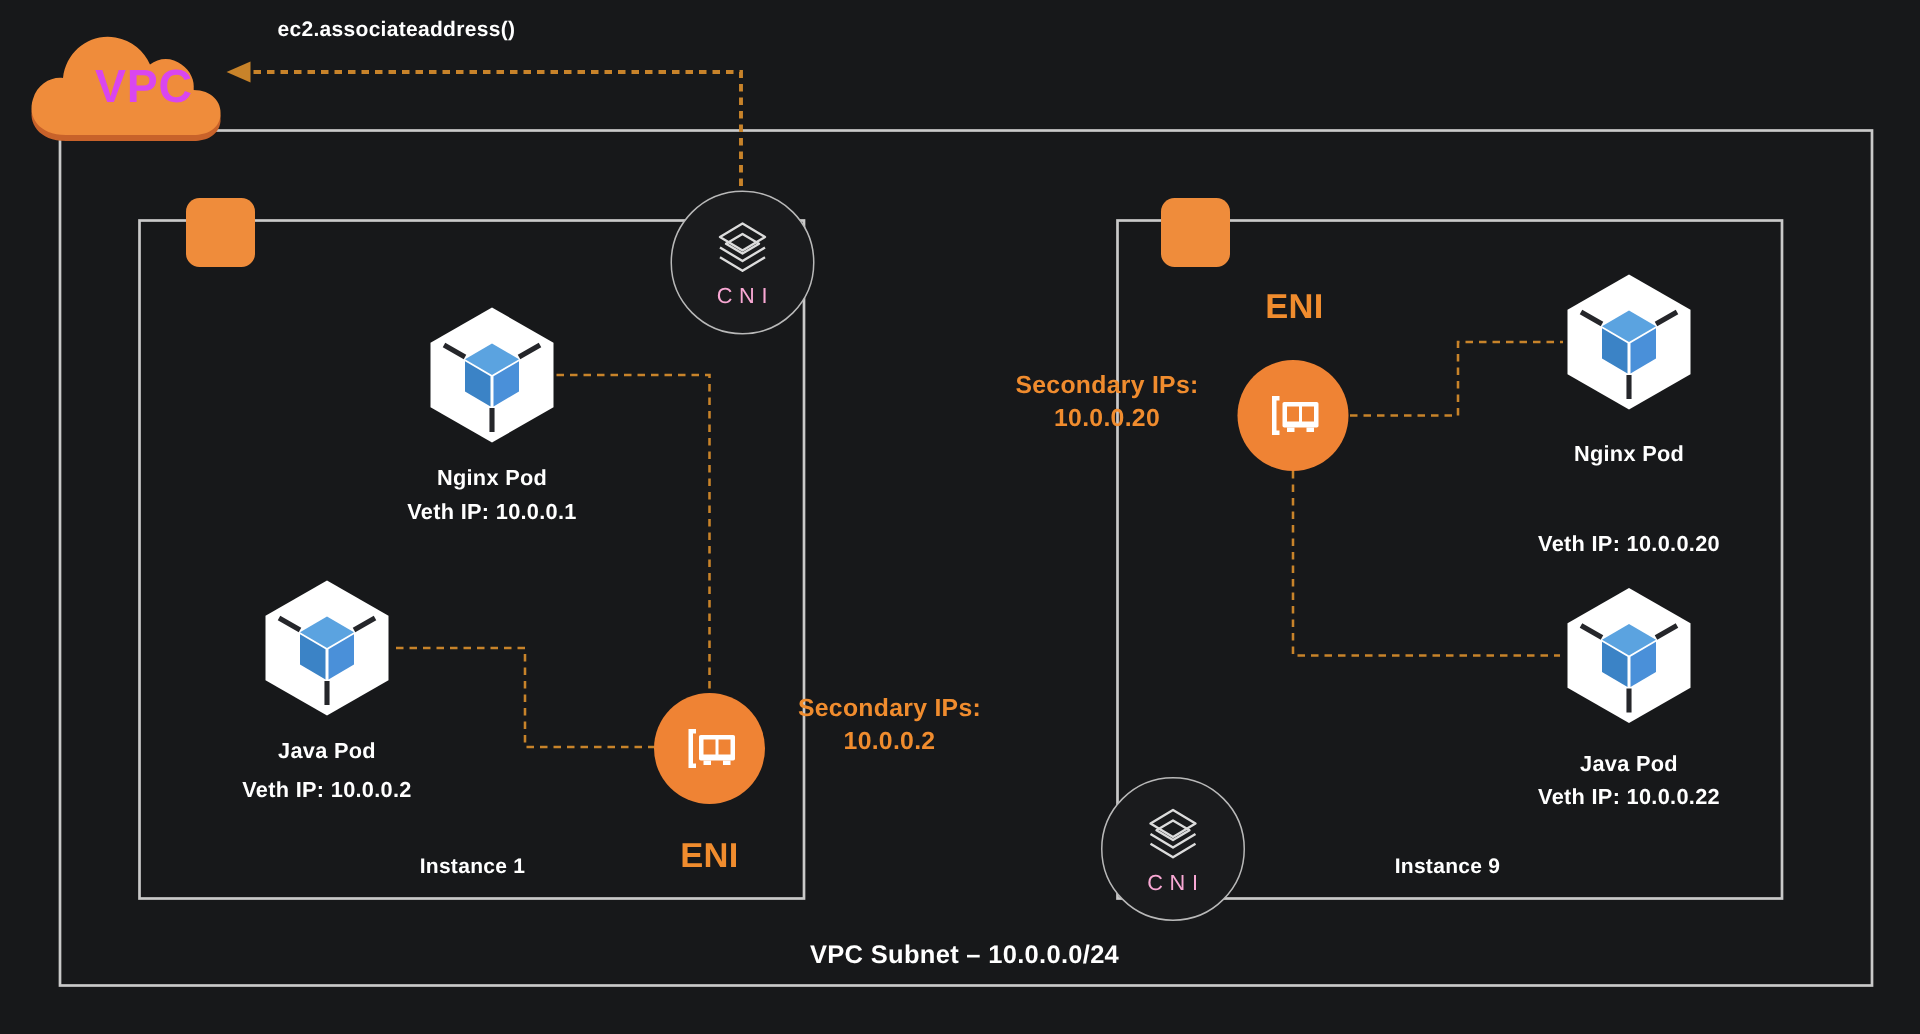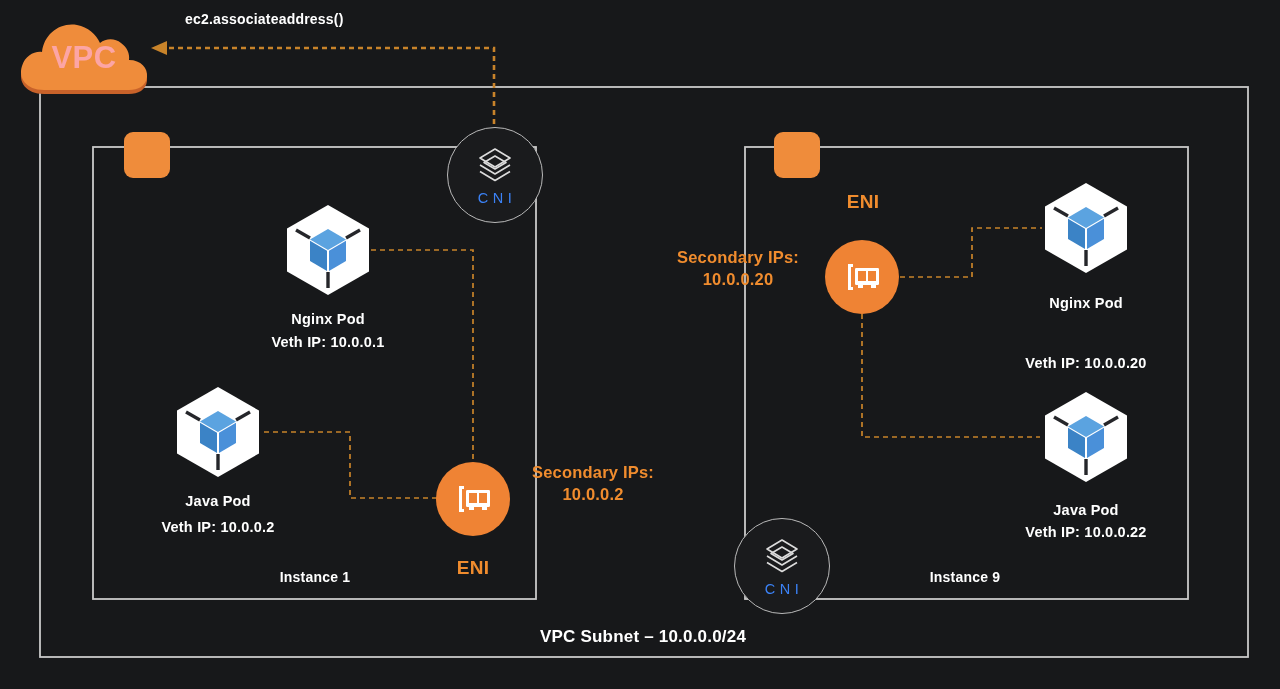--- a/index.html
+++ b/index.html
@@ -27,28 +27,28 @@
     font-weight: bold;
     white-space: nowrap;
     text-align: center;
     letter-spacing: 0.2px;
   }
   .lbl.api { font-size: 14px; }
   .lbl.pod-name { font-size: 14.5px; }
   .lbl.pod-ip   { font-size: 14.5px; }
   .lbl.instance { font-size: 14px; }
   .lbl.subnet   { font-size: 17px; }
-  .lbl.eni-cap { font-size: 19px; color: #f08c2e; }
+  .lbl.eni-cap { font-size: 23px; color: #f08c2e; }
   .lbl.sec-ip  { font-size: 16.5px; color: #f08c2e; line-height: 1.34; }
 
   
   .vpc-wrap { position: absolute; width: 140px; height: 85px; }
   .vpc-text {
-    position: absolute; left: 0; top: 26px; width: 140px;
-    text-align: center; color: #fca5a5; font-size: 31px; font-weight: bold;
+    position: absolute; left: 12px; top: 26px; width: 140px;
+    text-align: center; color: #d946ef; font-size: 31px; font-weight: bold;
     letter-spacing: 0.5px;
   }
 
   
   .orange-sq {
     position: absolute;
     width: 46px; height: 46px;
     border-radius: 9px;
     background: #ef8c3b;
   }
@@ -66,21 +66,21 @@
   .cni-circle {
     position: absolute;
     width: 94px; height: 94px;
     border-radius: 50%;
     background: #1a1b1d;
     border: 1.6px solid #b9b9b9;
     display: flex; flex-direction: column;
     align-items: center; justify-content: center;
   }
   .cni-text {
-    color: #3b82f6; font-size: 14.5px;
+    color: #f9a8d4; font-size: 14.5px;
     letter-spacing: 4.5px; margin-top: 3px; padding-left: 4px;
     font-family: "Liberation Sans", sans-serif;
   }
 
   
   .pod { position: absolute; width: 96px; height: 96px; }
 </style>
 </head>
 <body>
 

